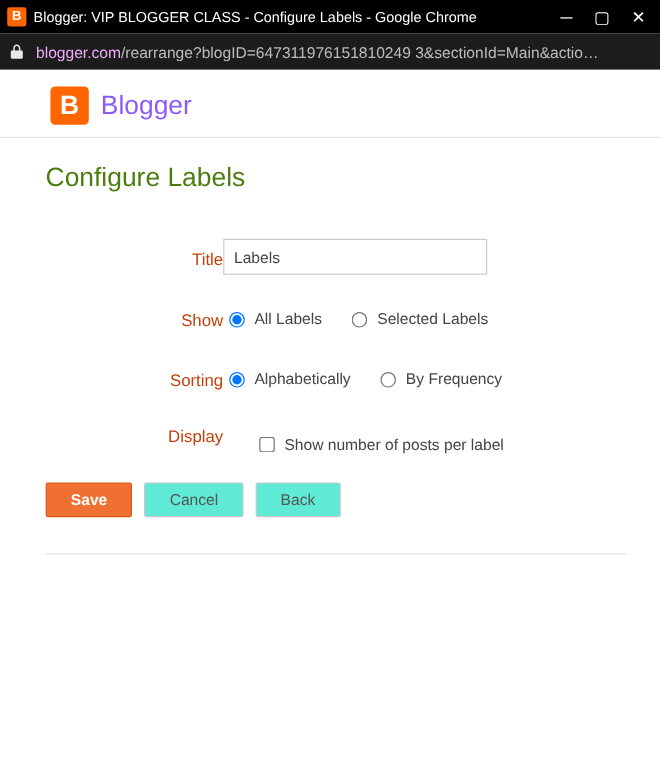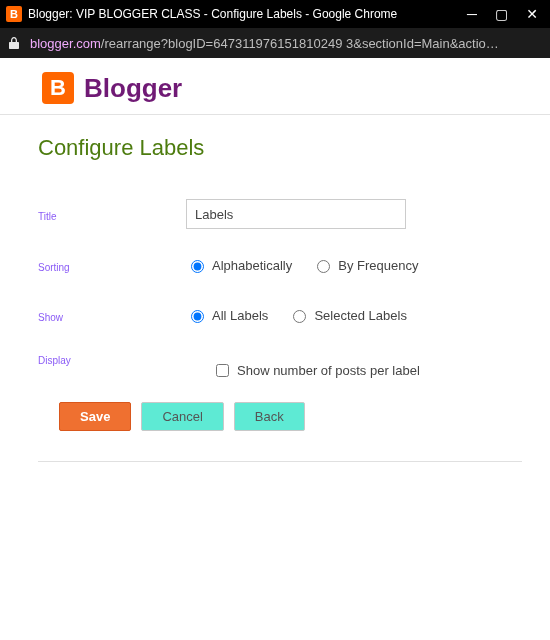--- a/index.html
+++ b/index.html
@@ -72,21 +72,21 @@
     padding: 14px 24px 10px 42px;
   }
   .logo-tile {
     width: 32px; height: 32px;
     background: #ff6600;
     border-radius: 4px;
     display: flex; align-items: center; justify-content: center;
     margin-right: 10px;
   }
   .logo-tile span { color: #fff; font-weight: bold; font-size: 22px; font-family: Arial, sans-serif; }
-  .brand-name { font-size: 26px; color: #701a75; font-weight: 700; }
+  .brand-name { font-size: 22px; color: #8b5cf6; font-weight: 400; }
 
   .divider {
     height: 1px;
     background: #e2e2e2;
     margin: 0 0 0 0;
   }
 
   .content {
     padding: 20px 28px 0 38px;
   }
@@ -100,23 +100,24 @@
   .form-row {
     display: flex;
     align-items: center;
     margin-bottom: 22px;
     min-height: 28px;
   }
   .form-row.align-top { align-items: flex-start; gap: 26px; }
   .form-label {
     width: 148px;
     flex: 0 0 148px;
-    color: #8b5cf6;
-    font-size: 10px;
+    color: #c2410c;
+    font-size: 14px;
     padding-top: 4px;
+    text-align: right;
   }
   .form-control { flex: 1 1 auto; }
 
   input[type="text"].title-input {
     width: 220px;
     height: 30px;
     border: 1px solid #ccc;
     padding: 4px 8px;
     font-size: 13px;
     color: #444;
@@ -152,21 +153,20 @@
     cursor: pointer;
     border: 1px solid #c8c8c8;
     background: #5eead4;
     color: #555;
   }
   .btn.primary {
     background: #ef7030;
     border: 1px solid #d9571c;
     color: #fff;
     font-weight: bold;
-    margin-left: 21px;
   }
 
   .bottom-divider {
     border-bottom: 1px solid #e0e0e0;
     margin-top: 30px;
   }
 </style>
 </head>
 <body>
 
@@ -205,46 +205,46 @@
   <h2 class="page-title">Configure Labels</h2>
 
   <div class="form-row">
     <div class="form-label">Title</div>
     <div class="form-control">
       <input type="text" class="title-input" value="Labels" style="">
     </div>
   </div>
 
   <div class="form-row">
+    <div class="form-label">Show</div>
+    <div class="form-control">
+      <div class="radio-line">
+        <label>
+          <input type="radio" name="show" checked="" style="">
+          <span>All Labels</span>
+        </label>
+        <label>
+          <input type="radio" name="show" style="">
+          <span>Selected Labels</span>
+        </label>
+      </div>
+    </div>
+  </div>
+
+  <div class="form-row">
     <div class="form-label">Sorting</div>
     <div class="form-control">
       <div class="radio-line">
         <label>
           <input type="radio" name="sorting" checked="" style="">
           <span>Alphabetically</span>
         </label>
         <label>
           <input type="radio" name="sorting" style="">
           <span>By Frequency</span>
-        </label>
-      </div>
-    </div>
-  </div>
-
-  <div class="form-row">
-    <div class="form-label">Show</div>
-    <div class="form-control">
-      <div class="radio-line">
-        <label>
-          <input type="radio" name="show" checked="" style="">
-          <span>All Labels</span>
-        </label>
-        <label>
-          <input type="radio" name="show" style="">
-          <span>Selected Labels</span>
         </label>
       </div>
     </div>
   </div>
 
   <div class="form-row align-top">
     <div class="form-label">Display</div>
     <div class="form-control">
       <div class="check-line">
         <label>

